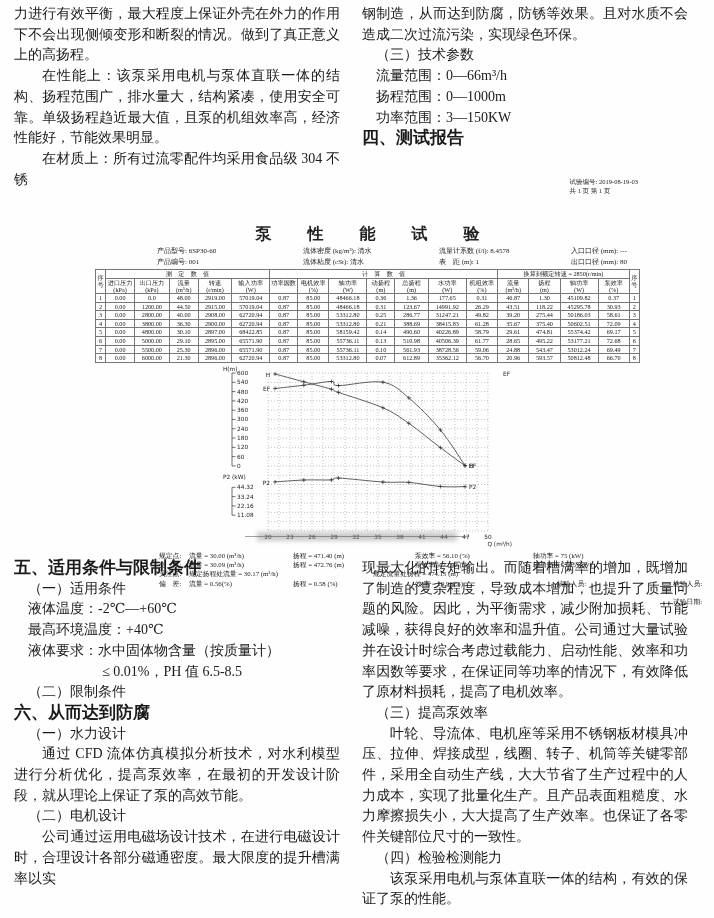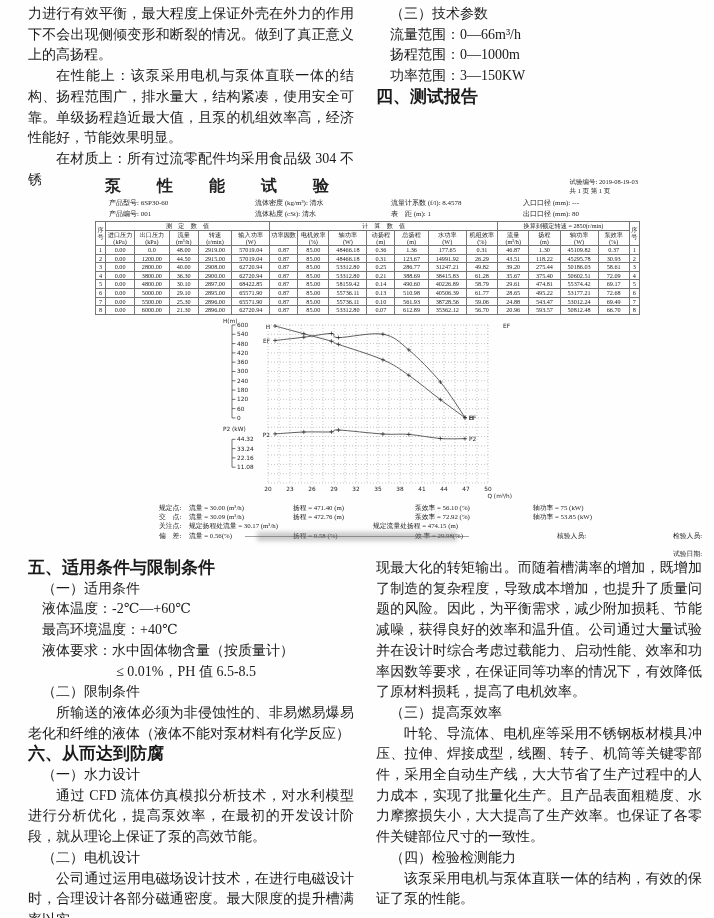--- a/index.html
+++ b/index.html
@@ -1,34 +1,34 @@
 <!DOCTYPE html>
 <html><head>
 <meta charset="utf-8">
 <style>
   html,body{margin:0;padding:0;background:#9a9a9a;}
   .page{position:relative;width:714px;height:918px;margin:0 auto;background:#fefefe;overflow:hidden;
         font-family:"Liberation Serif","DejaVu Serif",serif;color:#1a1a1a;}
-  .band{position:absolute;left:28px;width:674px;display:flex;gap:22px;}
+  .band{position:absolute;left:14px;width:674px;display:flex;gap:22px;}
   .top-band{top:4px;}
   .bottom-band{top:558px;}
   .col{width:326px;font-size:14px;line-height:20.7px;text-align:justify;}
   .col p{margin:0;}
   .indent{text-indent:2em;}
   .ind1{text-indent:1em;}
   .ind65{padding-left:6.3em;}
   .shead{font-weight:400;text-indent:1em;}
   .mhead{font-weight:700;font-size:17px;}
 
   
   .report{position:absolute;top:176px;left:95px;width:545px;color:#222;}
-  .rtitle{text-align:left;font-size:16px;font-weight:700;letter-spacing:10px;padding-left:10px;line-height:19px;}
+  .rtitle{text-align:center;font-size:16px;font-weight:700;letter-spacing:10px;padding-left:10px;line-height:19px;margin-top:48px;}
   .rmeta{position:absolute;top:2px;right:2px;font-size:6.5px;line-height:8.5px;}
   .rfields{display:grid;grid-template-columns:146px 136px 132px auto;font-size:7px;line-height:10.5px;margin:3px 0 2px 14px;}
-  .fcell{white-space:nowrap;}
+  .fcell{white-space:nowrap;margin-left:48px;}
   table.dt{width:100%;border-collapse:collapse;table-layout:fixed;}
   .dt th,.dt td{border:0.5px solid #777;font-size:6.2px;line-height:7.6px;padding:0;text-align:center;
                 font-weight:400;overflow:hidden;white-space:nowrap;}
   .dt .grp{line-height:8px;}
   .dt .idx{white-space:normal;word-break:break-all;line-height:6.6px;}
   .dt .thn{line-height:7px;}
   .chart-wrap{display:flex;justify-content:center;margin-top:2px;}
   svg text{font-size:5.8px;font-family:"DejaVu Sans",sans-serif;fill:#222;}
   .grid{stroke:#8f8f8f;stroke-width:.5;stroke-dasharray:1 2;}
   .axis{stroke:#333;stroke-width:.7;}
@@ -53,20 +53,21 @@
 
 <div class="page">
 
   <div class="band top-band">
     <div class="col">
       <p>力进行有效平衡，最大程度上保证外壳在外力的作用下不会出现侧倾变形和断裂的情况。做到了真正意义上的高扬程。</p>
       <p class="indent">在性能上：该泵采用电机与泵体直联一体的结构、扬程范围广，排水量大，结构紧凑，使用安全可靠。单级扬程趋近最大值，且泵的机组效率高，经济性能好，节能效果明显。</p>
       <p class="indent">在材质上：所有过流零配件均采用食品级 304 不锈</p>
     </div>
     <div class="col">
+      <p>钢制造，从而达到防腐，防锈等效果。且对水质不会造成二次过流污染，实现绿色环保。</p>
       <p class="shead">（三）技术参数</p>
       <p class="ind1">流量范围：0—66m³/h</p>
       <p class="ind1">扬程范围：0—1000m</p>
       <p class="ind1">功率范围：3—150KW</p>
       <p class="mhead">四、测试报告</p>
     </div>
   </div>
 
   <div class="report">
     <div class="rtitle">泵　性　能　试　验</div>
@@ -506,21 +507,20 @@
 
   <div class="band bottom-band">
     <div class="col">
       <p class="mhead">五、适用条件与限制条件</p>
       <p class="shead">（一）适用条件</p>
       <p class="ind1">液体温度：-2℃—+60℃</p>
       <p class="ind1">最高环境温度：+40℃</p>
       <p class="ind1">液体要求：水中固体物含量（按质量计）</p>
       <p class="ind65">≤ 0.01%，PH 值 6.5-8.5</p>
       <p class="shead">（二）限制条件</p>
-      <p class="indent">所输送的液体必须为非侵蚀性的、非易燃易爆易老化和纤维的液体（液体不能对泵材料有化学反应）</p>
       <p class="mhead">六、从而达到防腐</p>
       <p class="shead">（一）水力设计</p>
       <p class="indent">通过 CFD 流体仿真模拟分析技术，对水利模型进行分析优化，提高泵效率，在最初的开发设计阶段，就从理论上保证了泵的高效节能。</p>
       <p class="shead">（二）电机设计</p>
       <p class="indent">公司通过运用电磁场设计技术，在进行电磁设计时，合理设计各部分磁通密度。最大限度的提升槽满率以实</p>
     </div>
     <div class="col">
       <p>现最大化的转矩输出。而随着槽满率的增加，既增加了制造的复杂程度，导致成本增加，也提升了质量问题的风险。因此，为平衡需求，减少附加损耗、节能减噪，获得良好的效率和温升值。公司通过大量试验并在设计时综合考虑过载能力、启动性能、效率和功率因数等要求，在保证同等功率的情况下，有效降低了原材料损耗，提高了电机效率。</p>
       <p class="shead">（三）提高泵效率</p>
       <p class="indent">叶轮、导流体、电机座等采用不锈钢板材模具冲压、拉伸、焊接成型，线圈、转子、机筒等关键零部件，采用全自动生产线，大大节省了生产过程中的人力成本，实现了批量化生产。且产品表面粗糙度、水力摩擦损失小，大大提高了生产效率。也保证了各零件关键部位尺寸的一致性。</p>

